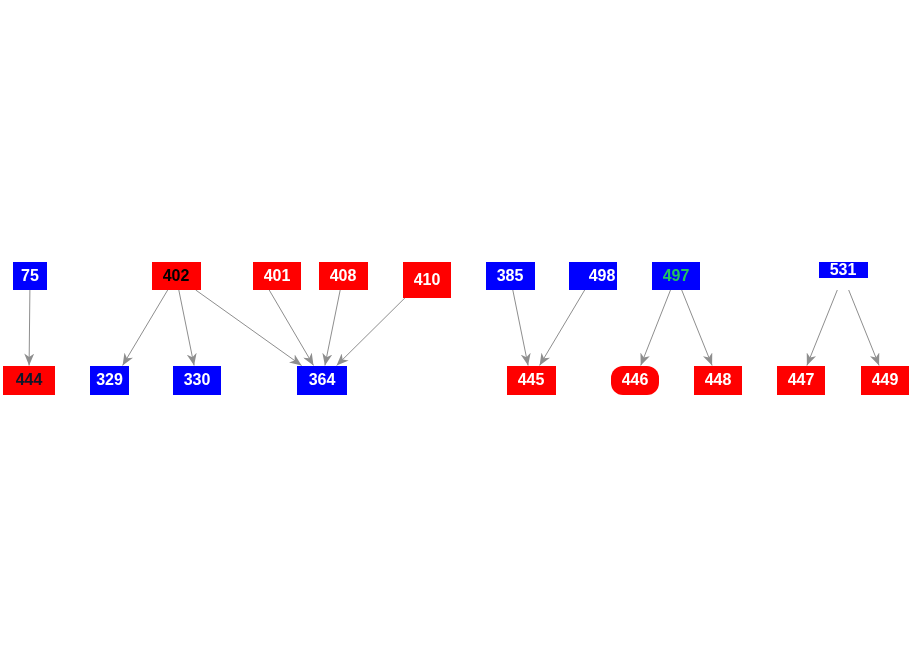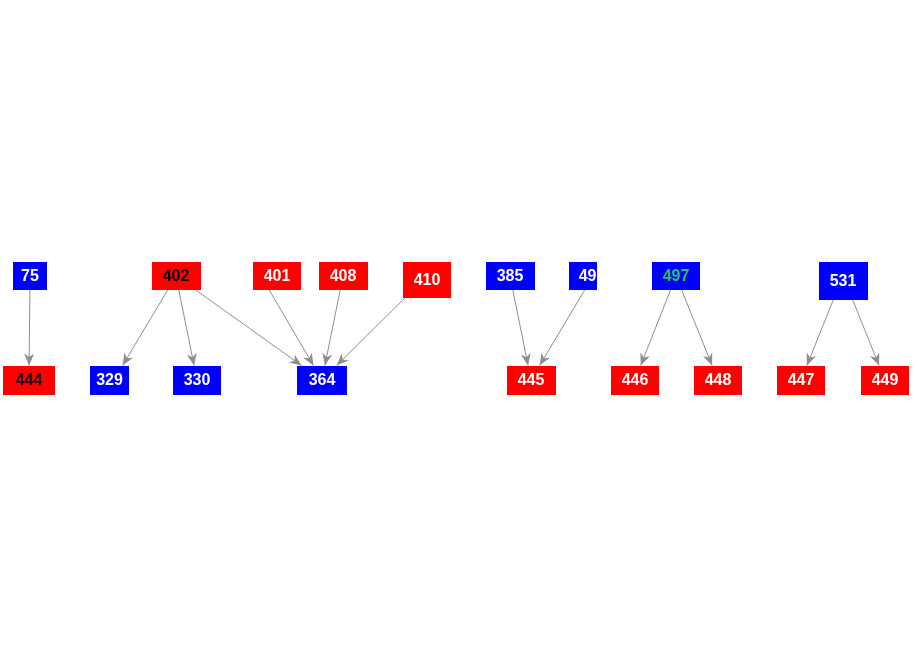--- a/index.html
+++ b/index.html
@@ -63,26 +63,26 @@
         <line x1="848.7" y1="290.0" x2="879.1" y2="365.5" stroke="#8e8e8e" stroke-width="1" marker-end="url(#arrowhead)"></line>
       </g>
   </svg>
   <div id="nodes">
       <div class="node" style="left: 13px; top: 262px; width: 34px; height: 28px; background: rgb(0, 0, 255); color: rgb(255, 255, 255);">75</div>
       <div class="node" style="left: 151.5px; top: 262px; width: 49px; height: 28px; background: rgb(255, 0, 0); color: #000000;">402</div>
       <div class="node" style="left: 237px; top: 262px; width: 48px; height: 28px; background: rgb(255, 0, 0); color: rgb(255, 255, 255); margin-left: 16px;">401</div>
       <div class="node" style="left: 318.5px; top: 262px; width: 49px; height: 28px; background: rgb(255, 0, 0); color: rgb(255, 255, 255);">408</div>
       <div class="node" style="left: 403px; top: 262px; width: 48px; height: 36px; background: rgb(255, 0, 0); color: rgb(255, 255, 255);">410</div>
       <div class="node" style="left: 485.5px; top: 262px; width: 49px; height: 28px; background: rgb(0, 0, 255); color: rgb(255, 255, 255);">385</div>
-      <div class="node" style="left: 569px; top: 262px; width: 28px; height: 28px; background: rgb(0, 0, 255); color: rgb(255, 255, 255); padding-left: 18px;">498</div>
+      <div class="node" style="left: 569px; top: 262px; width: 48px; height: 28px; background: rgb(0, 0, 255); color: rgb(255, 255, 255); padding-left: 18px;">498</div>
       <div class="node" style="left: 652px; top: 262px; width: 48px; height: 28px; background: rgb(0, 0, 255); color: #22c55e;">497</div>
-      <div class="node" style="left: 818.5px; top: 262px; width: 49px; height: 38px; background: rgb(0, 0, 255); color: rgb(255, 255, 255);">531</div>
+      <div class="node" style="left: 818.5px; top: 262px; width: 49px; height: 16px; background: rgb(0, 0, 255); color: rgb(255, 255, 255);">531</div>
       <div class="node" style="left: 3px; top: 365.5px; width: 52px; height: 29px; background: rgb(255, 0, 0); color: #0f172a;">444</div>
       <div class="node" style="left: 90px; top: 365.5px; width: 39px; height: 29px; background: rgb(0, 0, 255); color: rgb(255, 255, 255);">329</div>
       <div class="node" style="left: 173px; top: 365.5px; width: 48px; height: 29px; background: rgb(0, 0, 255); color: rgb(255, 255, 255);">330</div>
       <div class="node" style="left: 297px; top: 365.5px; width: 50px; height: 29px; background: rgb(0, 0, 255); color: rgb(255, 255, 255);">364</div>
       <div class="node" style="left: 506.5px; top: 365.5px; width: 49px; height: 29px; background: rgb(255, 0, 0); color: rgb(255, 255, 255);">445</div>
-      <div class="node" style="left: 611px; top: 365.5px; width: 48px; height: 29px; background: rgb(255, 0, 0); color: rgb(255, 255, 255);">446</div>
+      <div class="node" style="left: 611px; top: 365.5px; width: 48px; height: 29px; background: rgb(255, 0, 0); color: rgb(255, 255, 255); border-radius: 12px;">446</div>
       <div class="node" style="left: 694px; top: 365.5px; width: 48px; height: 29px; background: rgb(255, 0, 0); color: rgb(255, 255, 255);">448</div>
       <div class="node" style="left: 777px; top: 365.5px; width: 48px; height: 29px; background: rgb(255, 0, 0); color: rgb(255, 255, 255);">447</div>
       <div class="node" style="left: 861px; top: 365.5px; width: 48px; height: 29px; background: rgb(255, 0, 0); color: rgb(255, 255, 255);">449</div>
     </div>
 </div>
 
 </body></html>

